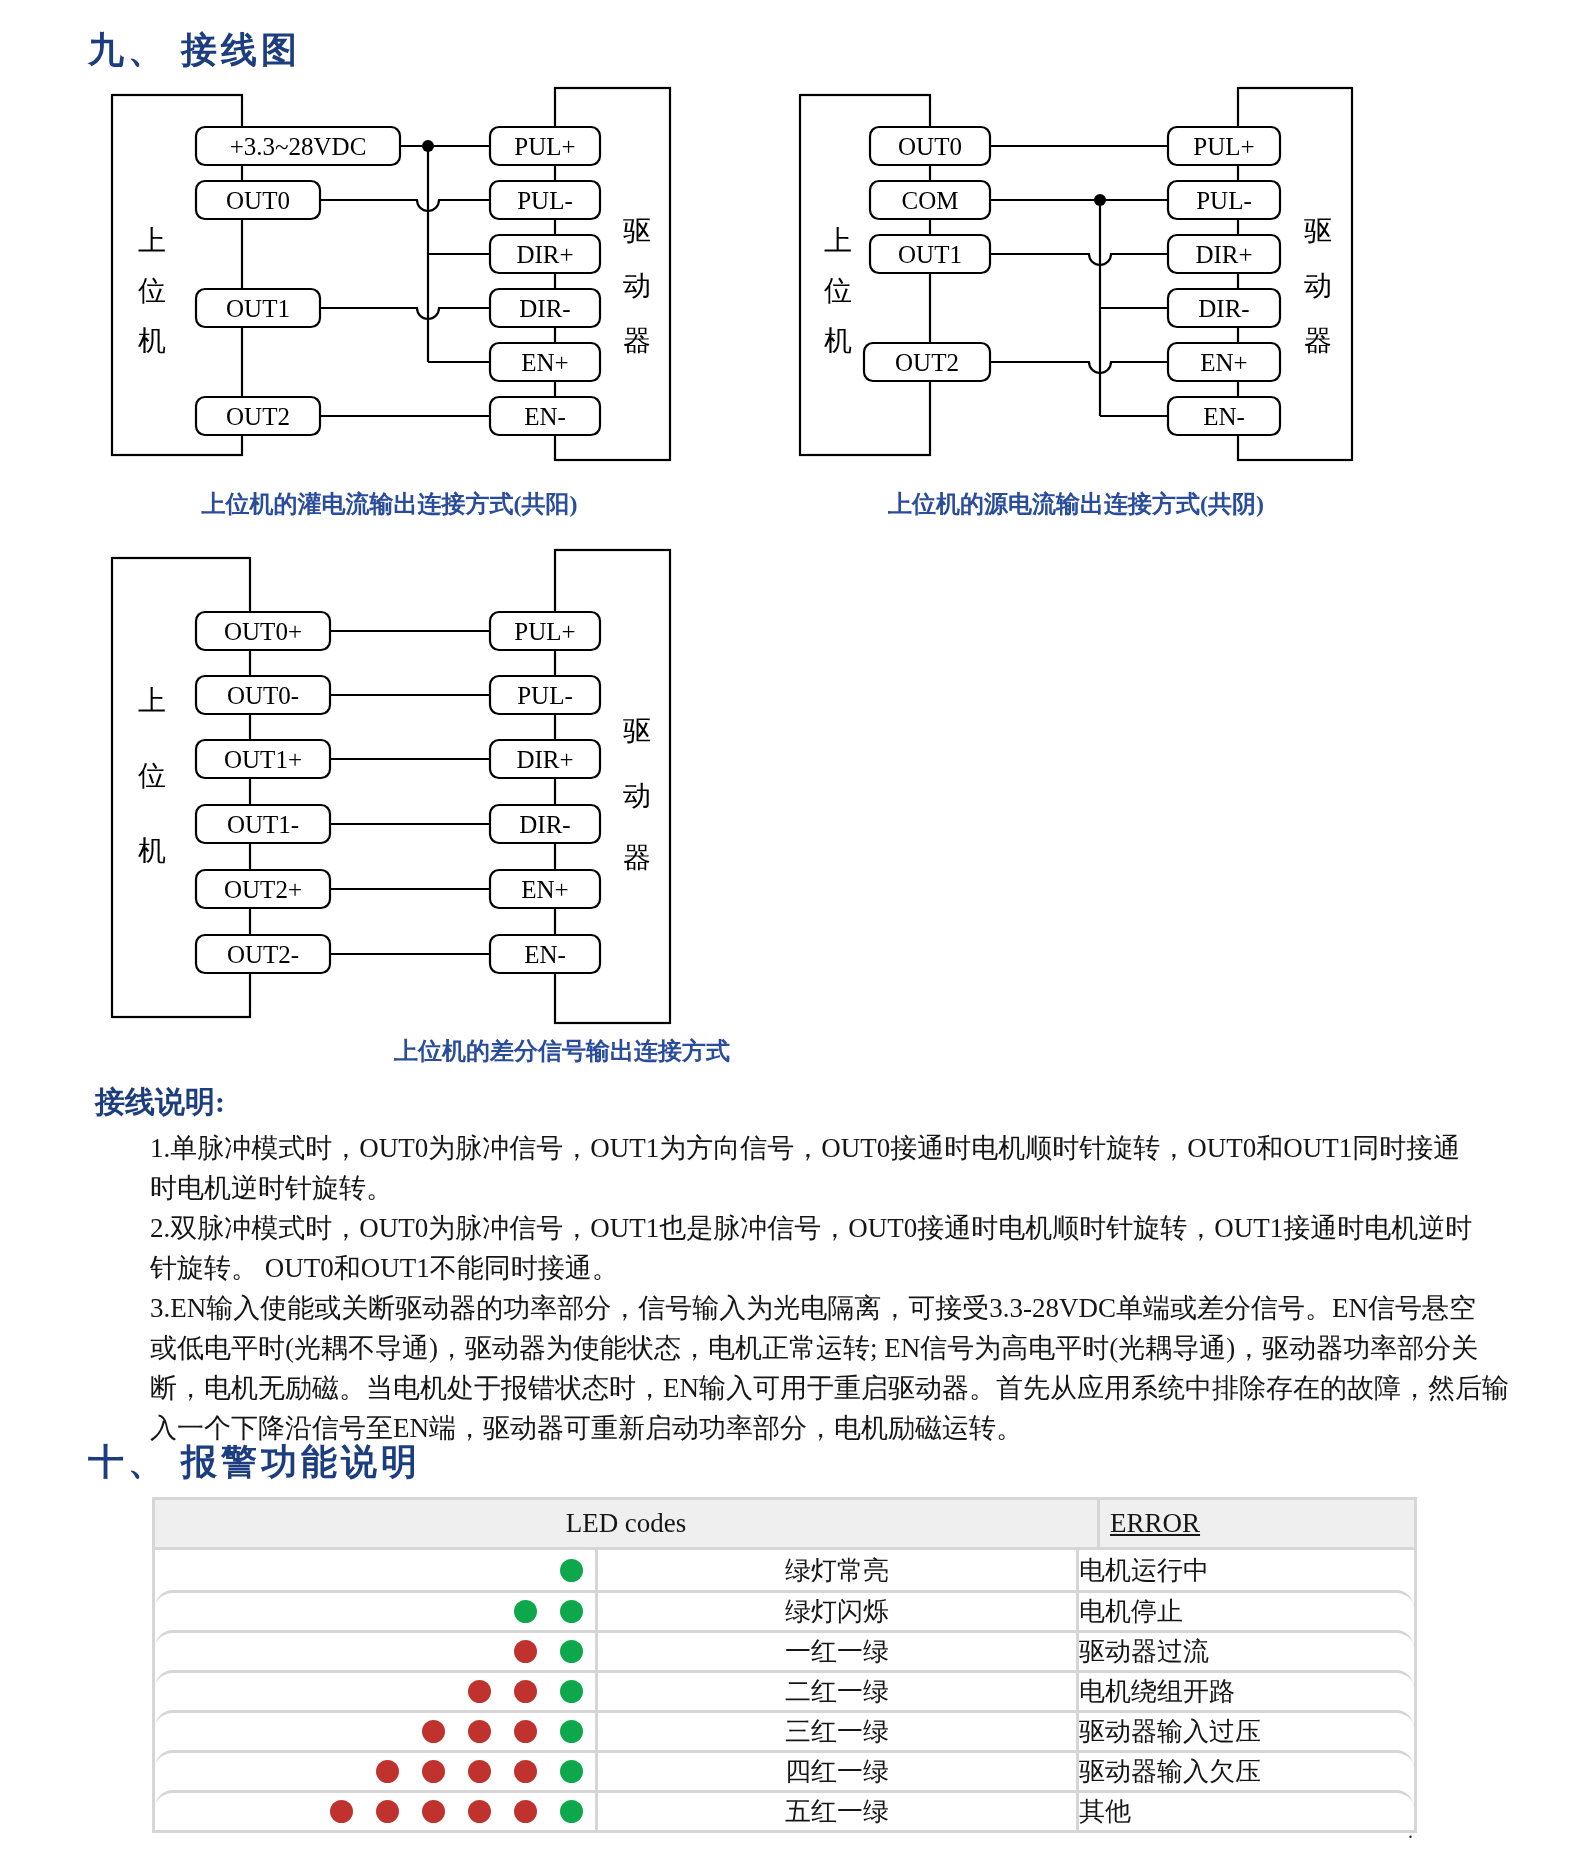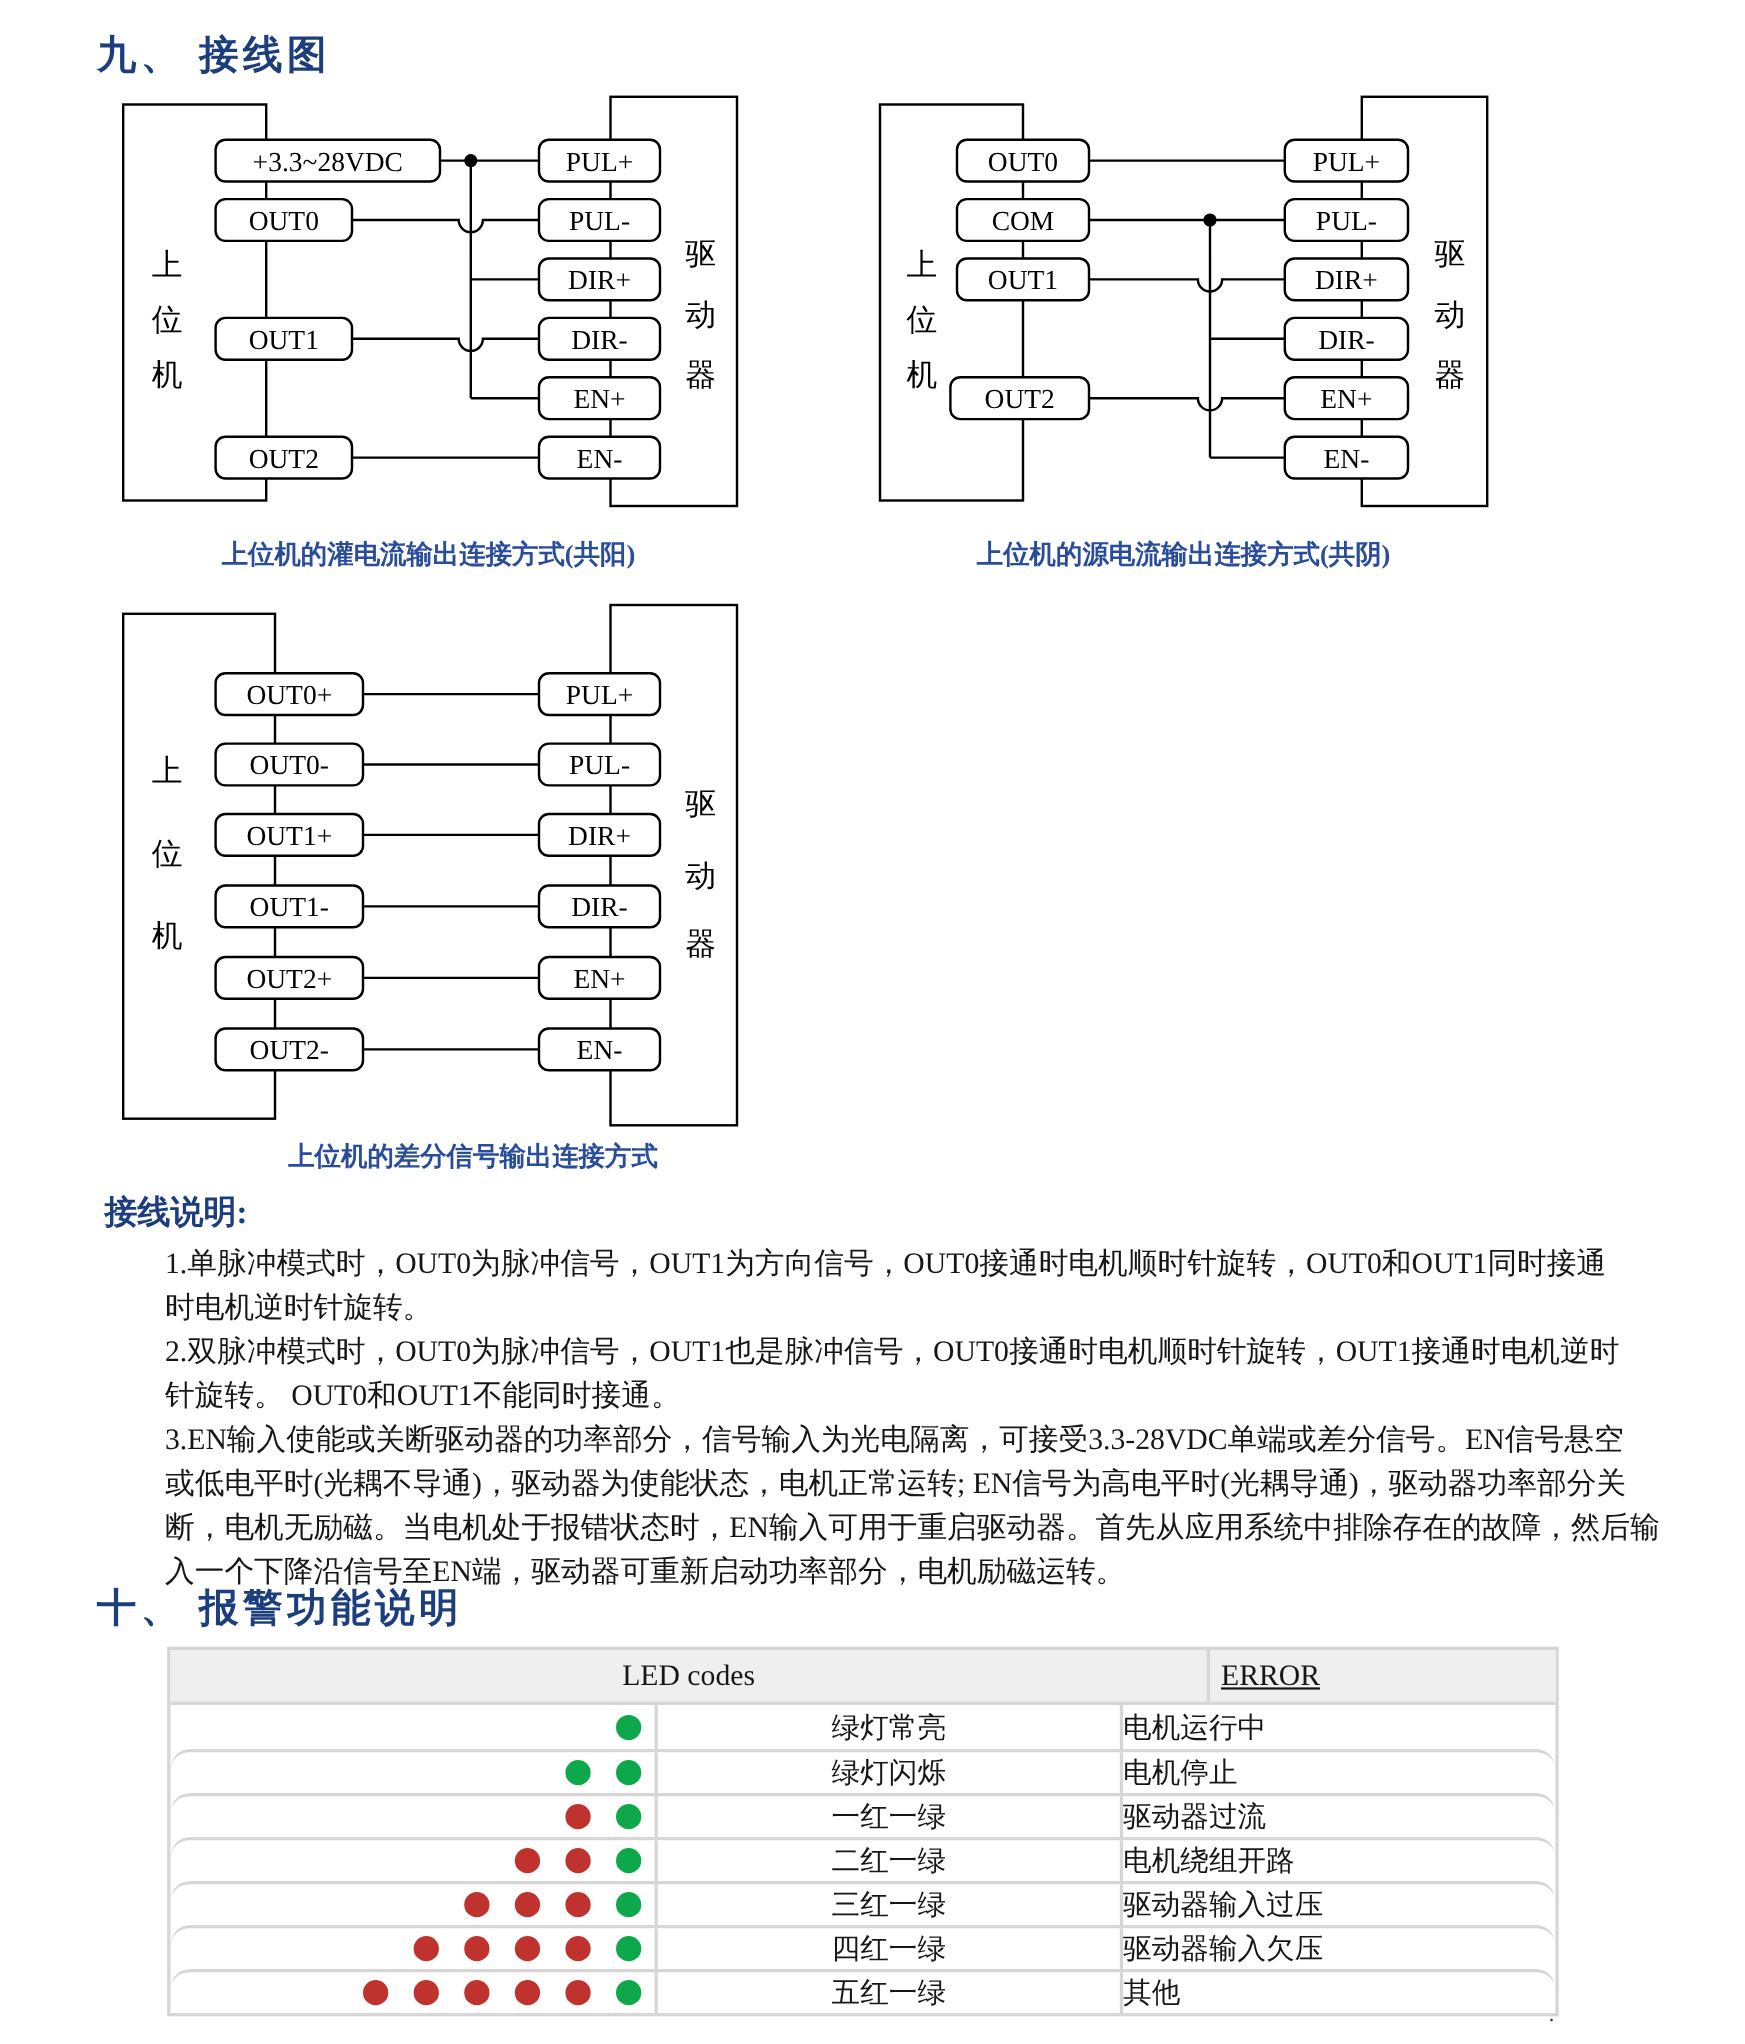--- a/index.html
+++ b/index.html
@@ -53,21 +53,21 @@
   .th-error{
     flex:1;display:flex;align-items:center;font-size:27px;padding-left:10px;text-decoration:underline;
   }
   .t-row{display:flex;height:40px;}
   .t-row + .t-row{border-top:3px solid var(--table-border);border-radius:18px;}
   .dots-cell{
     width:443px;display:flex;align-items:center;justify-content:flex-end;
     padding-right:12px;border-right:3px solid var(--table-border);
   }
   .label-cell{
-    width:423px;display:flex;align-items:center;justify-content:center;
+    width:481px;display:flex;align-items:center;justify-content:center;
     font-size:26px;border-right:3px solid var(--table-border);
   }
   .error-cell{
     flex:1;display:flex;align-items:center;font-size:26px;
   }
   .dot{width:23px;height:23px;border-radius:50%;margin-left:23px;flex:0 0 auto;}
   .dot.green{background:var(--led-green);}
   .dot.red{background:var(--led-red);}
   .stray{font-size:20px;color:#333;}
 </style>
@@ -230,21 +230,21 @@
     <text class="cjk" x="52" y="165" text-anchor="middle">上</text>
     <text class="cjk" x="52" y="240" text-anchor="middle">位</text>
     <text class="cjk" x="52" y="315" text-anchor="middle">机</text>
   </g>
   <g>
     <text class="cjk" x="537" y="195" text-anchor="middle">驱</text>
     <text class="cjk" x="537" y="260" text-anchor="middle">动</text>
     <text class="cjk" x="537" y="322" text-anchor="middle">器</text>
   </g>
 </svg>
-<div class="abs diag-caption" style="left:130px;top:1035px;width:600px;">上位机的差分信号输出连接方式</div>
+<div class="abs diag-caption" style="left:130px;top:1035px;width:600px;text-align:right;">上位机的差分信号输出连接方式</div>
 
 <div class="abs sub-title" style="left:95px;top:1082px;">接线说明:</div>
 
 <div class="abs notes" style="left:150px;top:1128px;width:1400px;">
   <div class="nline">1.单脉冲模式时，OUT0为脉冲信号，OUT1为方向信号，OUT0接通时电机顺时针旋转，OUT0和OUT1同时接通</div>
   <div class="nline">时电机逆时针旋转。</div>
   <div class="nline">2.双脉冲模式时，OUT0为脉冲信号，OUT1也是脉冲信号，OUT0接通时电机顺时针旋转，OUT1接通时电机逆时</div>
   <div class="nline">针旋转。 OUT0和OUT1不能同时接通。</div>
   <div class="nline">3.EN输入使能或关断驱动器的功率部分，信号输入为光电隔离，可接受3.3-28VDC单端或差分信号。EN信号悬空</div>
   <div class="nline">或低电平时(光耦不导通)，驱动器为使能状态，电机正常运转; EN信号为高电平时(光耦导通)，驱动器功率部分关</div>

